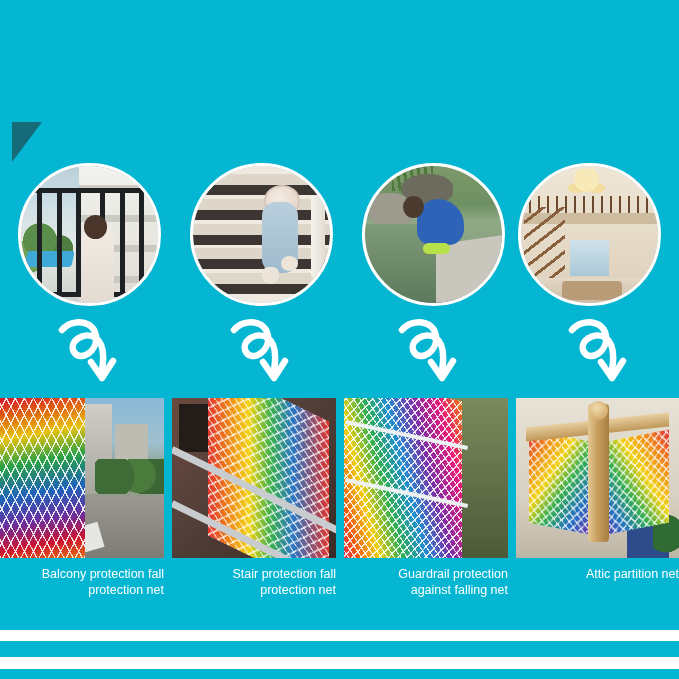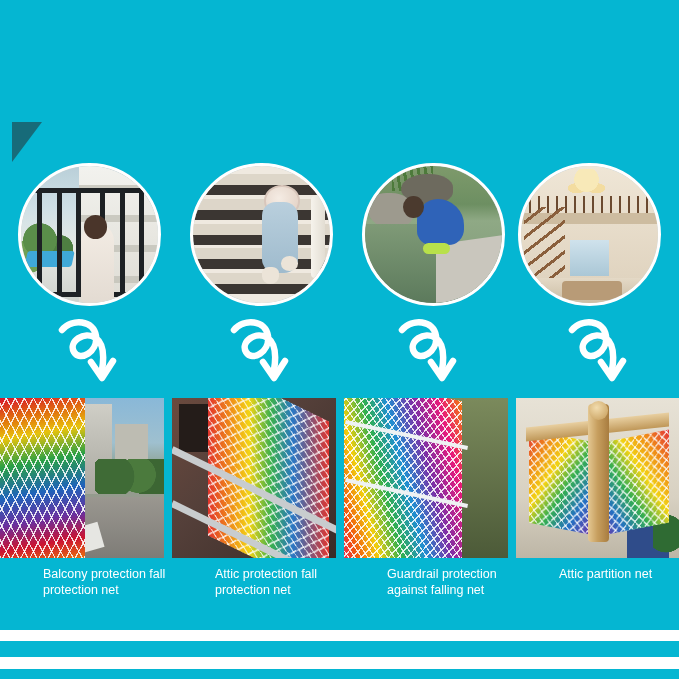--- a/index.html
+++ b/index.html
@@ -195,22 +195,21 @@
   .c4rug{position:absolute;right:6%;bottom:0;width:26%;height:20%;background:#2f4c8a;}
   .c4plant{position:absolute;right:0;bottom:0;width:16%;height:38%;
     background:radial-gradient(circle at 50% 60%,#2f6b33 0 48%,transparent 49%);}
 
   
   .captions{position:absolute;left:0;top:566px;width:679px;height:50px;}
   .cap{
     position:absolute;top:0;color:#ffffff;
     font-family:"Liberation Sans",sans-serif;
     font-size:12.5px;line-height:16px;font-weight:400;
-    text-align:left;
-    padding-left:43px;
+    text-align:right;
   }
 
   
   .stripe{position:absolute;left:0;width:679px;background:#ffffff;}
 </style>
 </head>
 <body>
 
 <div id="stage">
 
@@ -353,21 +352,21 @@
       <div class="c4knob"></div>
     </div>
   </div>
 
   <div class="captions">
     <div class="cap" style="left:0px;width:164px;">
       <span>Balcony protection fall</span><br>
       <span>protection net</span>
     </div>
     <div class="cap" style="left:172px;width:164px;">
-      <span>Attic protection fall</span><br>
+      <span>Stair protection fall</span><br>
       <span>protection net</span>
     </div>
     <div class="cap" style="left:344px;width:164px;">
       <span>Guardrail protection</span><br>
       <span>against falling net</span>
     </div>
     <div class="cap" style="left:516px;width:163px;">
       <span>Attic partition net</span>
     </div>
   </div>

